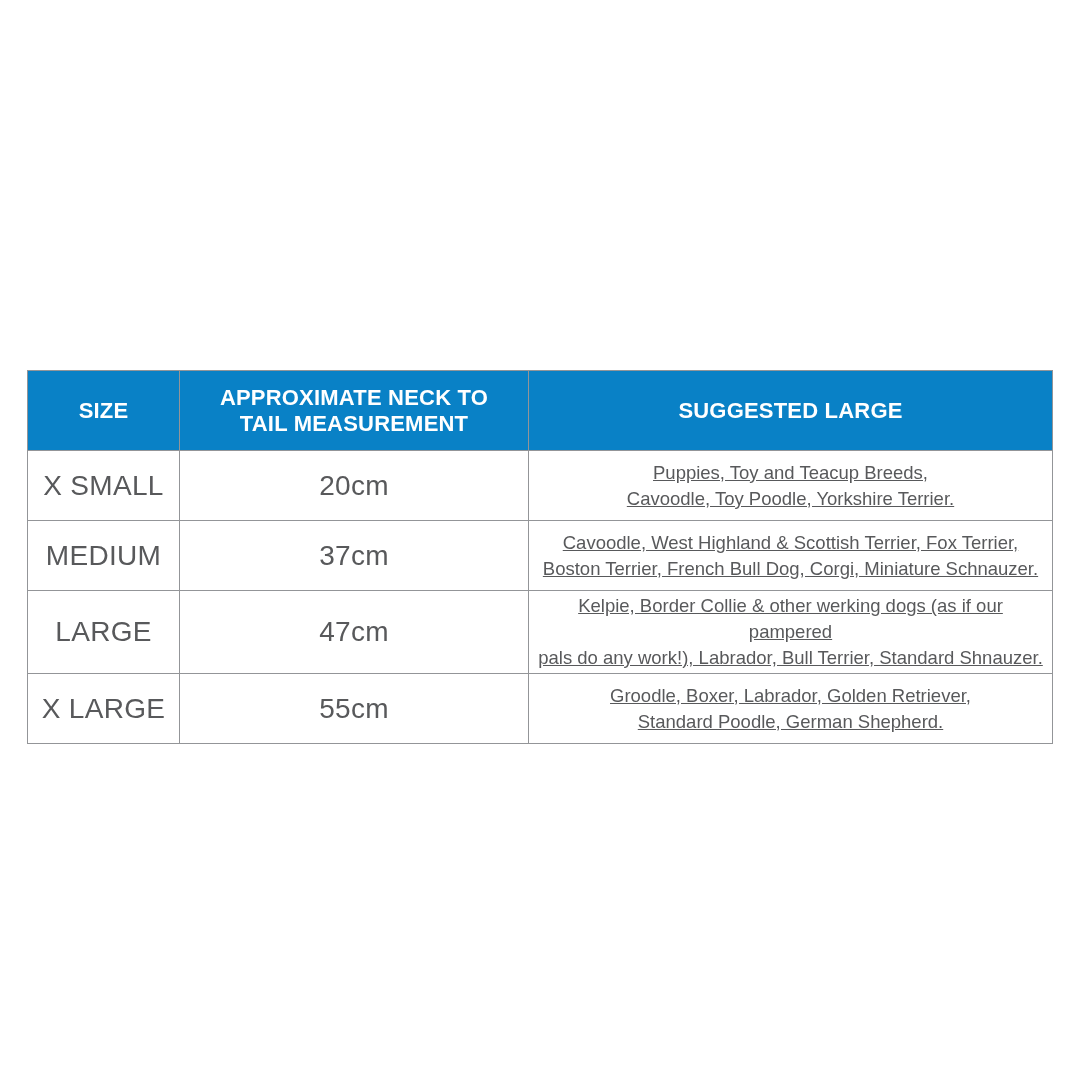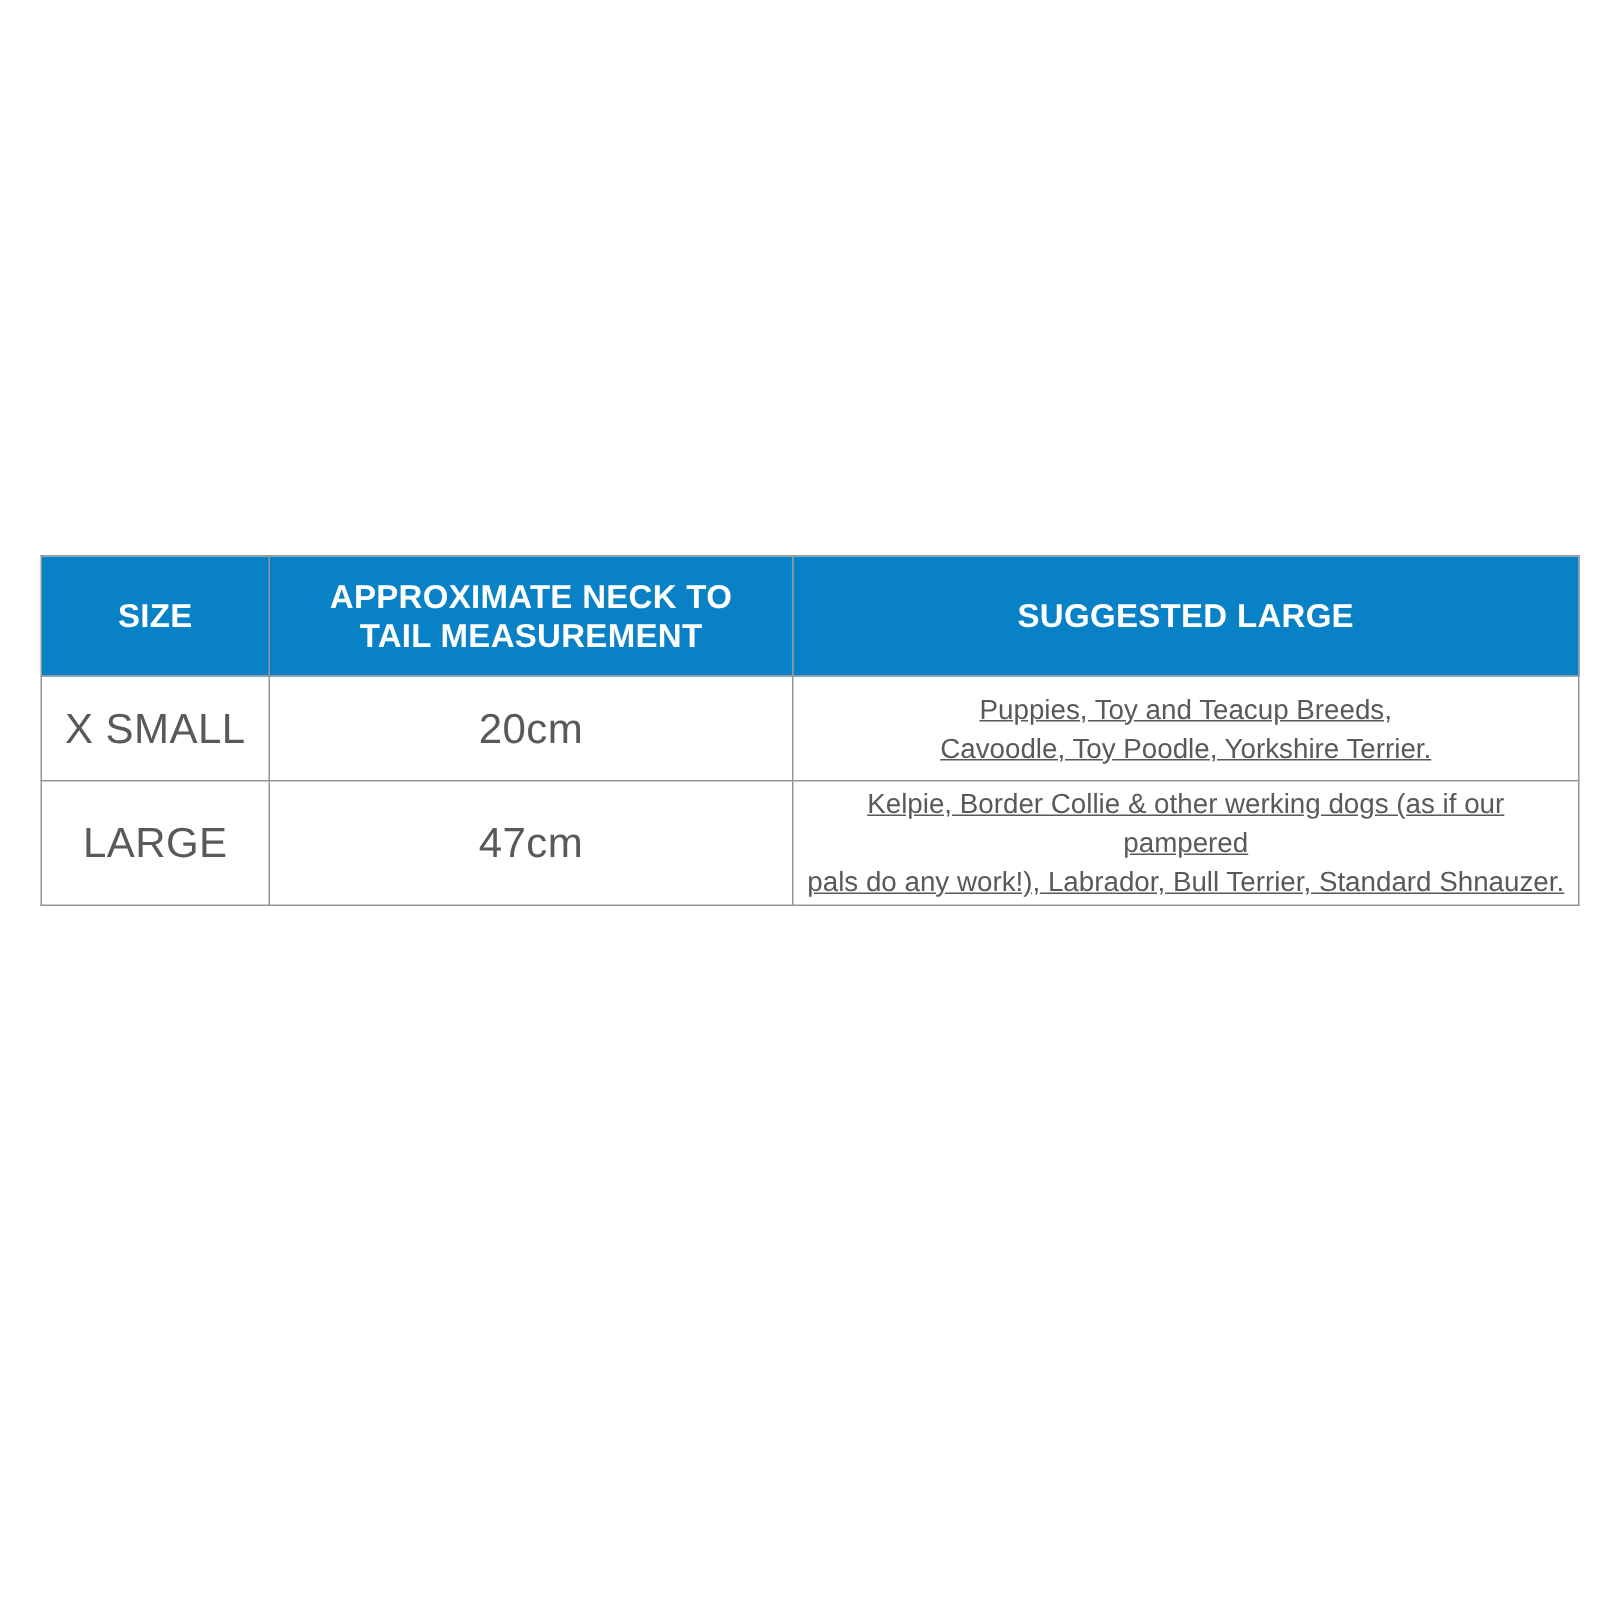--- a/index.html
+++ b/index.html
@@ -96,22 +96,38 @@
     <tbody>
       <tr>
         <td class="size-cell">X SMALL</td>
         <td class="measure-cell">20cm</td>
         <td class="breeds-cell">
           <div>Puppies, Toy and Teacup Breeds,</div>
           <div>Cavoodle, Toy Poodle, Yorkshire Terrier.</div>
         </td>
       </tr>
       <tr>
+        <td class="size-cell">MEDIUM</td>
+        <td class="measure-cell">37cm</td>
+        <td class="breeds-cell">
+          <div>Cavoodle, West Highland &amp; Scottish Terrier, Fox Terrier,</div>
+          <div>Boston Terrier, French Bull Dog, Corgi, Miniature Schnauzer.</div>
+        </td>
+      </tr>
+      <tr>
         <td class="size-cell">LARGE</td>
         <td class="measure-cell">47cm</td>
         <td class="breeds-cell">
           <div>Kelpie, Border Collie &amp; other werking dogs (as if our pampered</div>
           <div>pals do any work!), Labrador, Bull Terrier, Standard Shnauzer.</div>
         </td>
       </tr>
+      <tr>
+        <td class="size-cell">X LARGE</td>
+        <td class="measure-cell">55cm</td>
+        <td class="breeds-cell">
+          <div>Groodle, Boxer, Labrador,  Golden Retriever,</div>
+          <div>Standard Poodle, German Shepherd.</div>
+        </td>
+      </tr>
     </tbody>
   </table>
 </div>
 
 </body></html>

